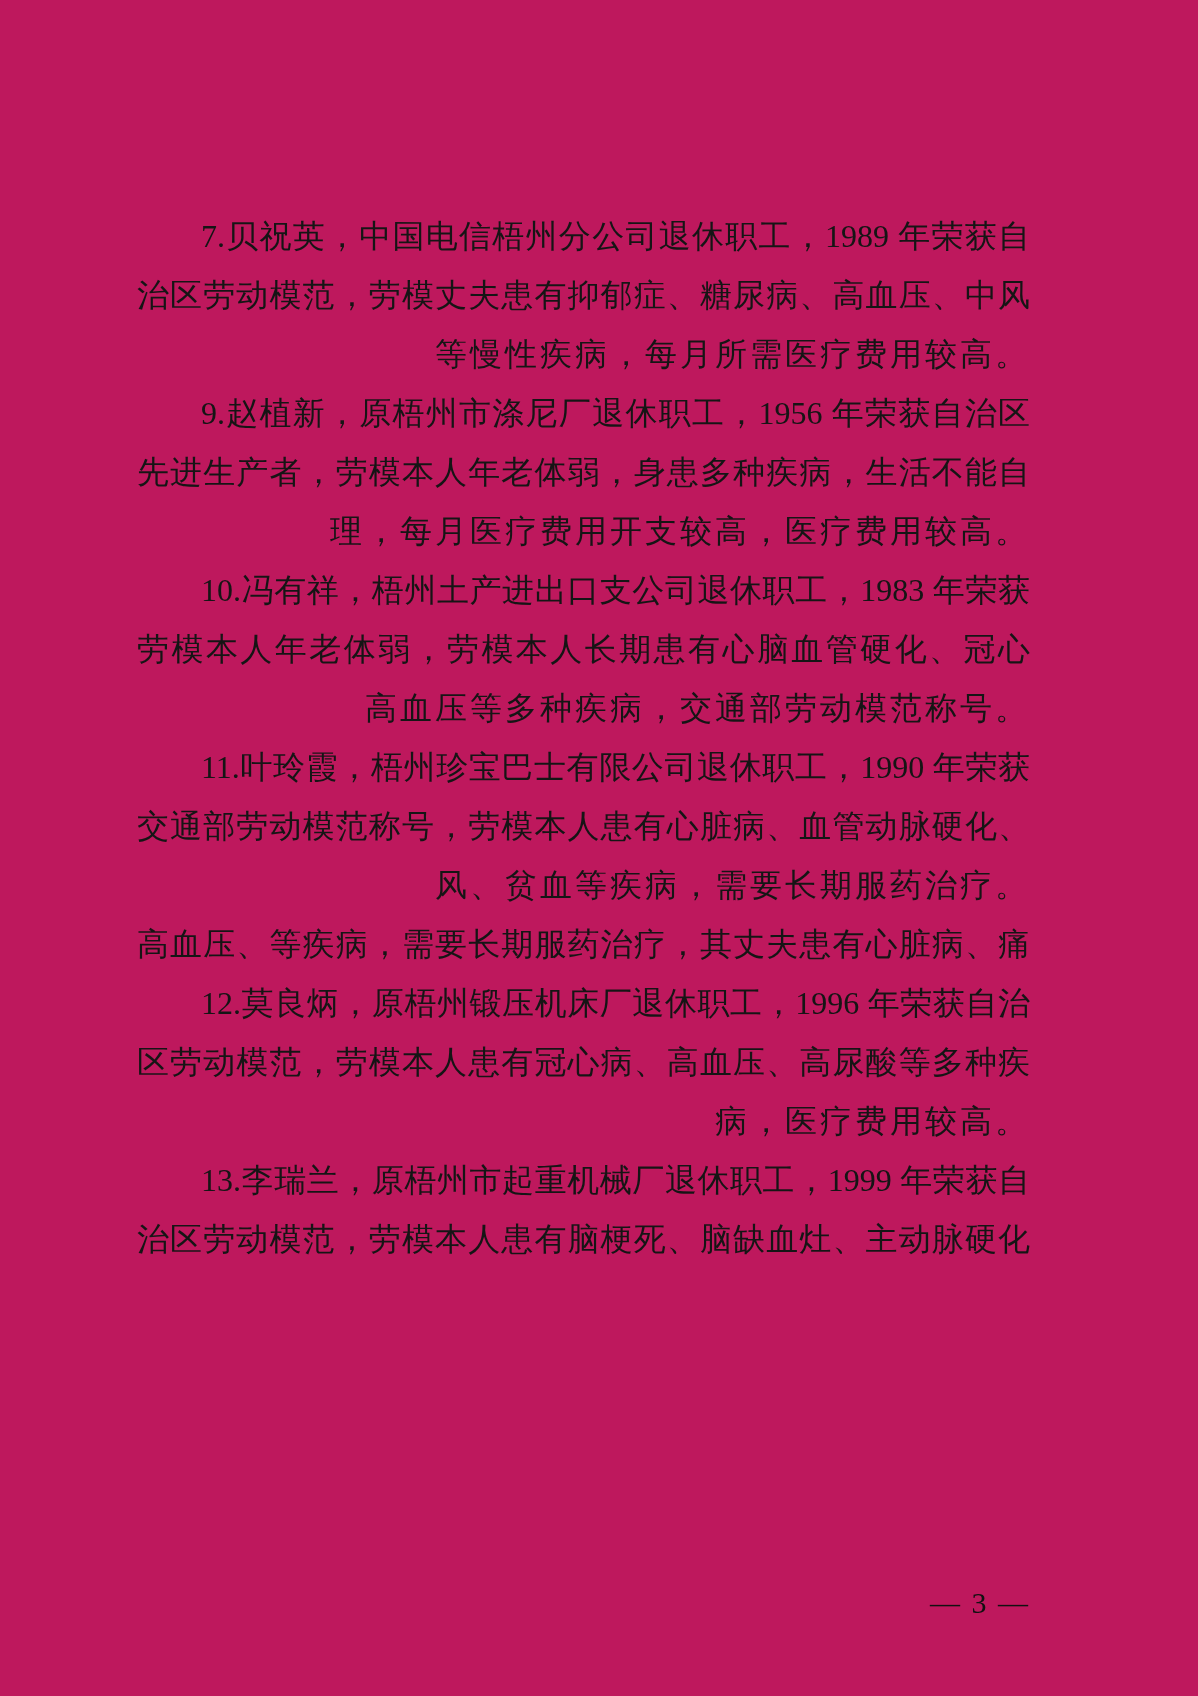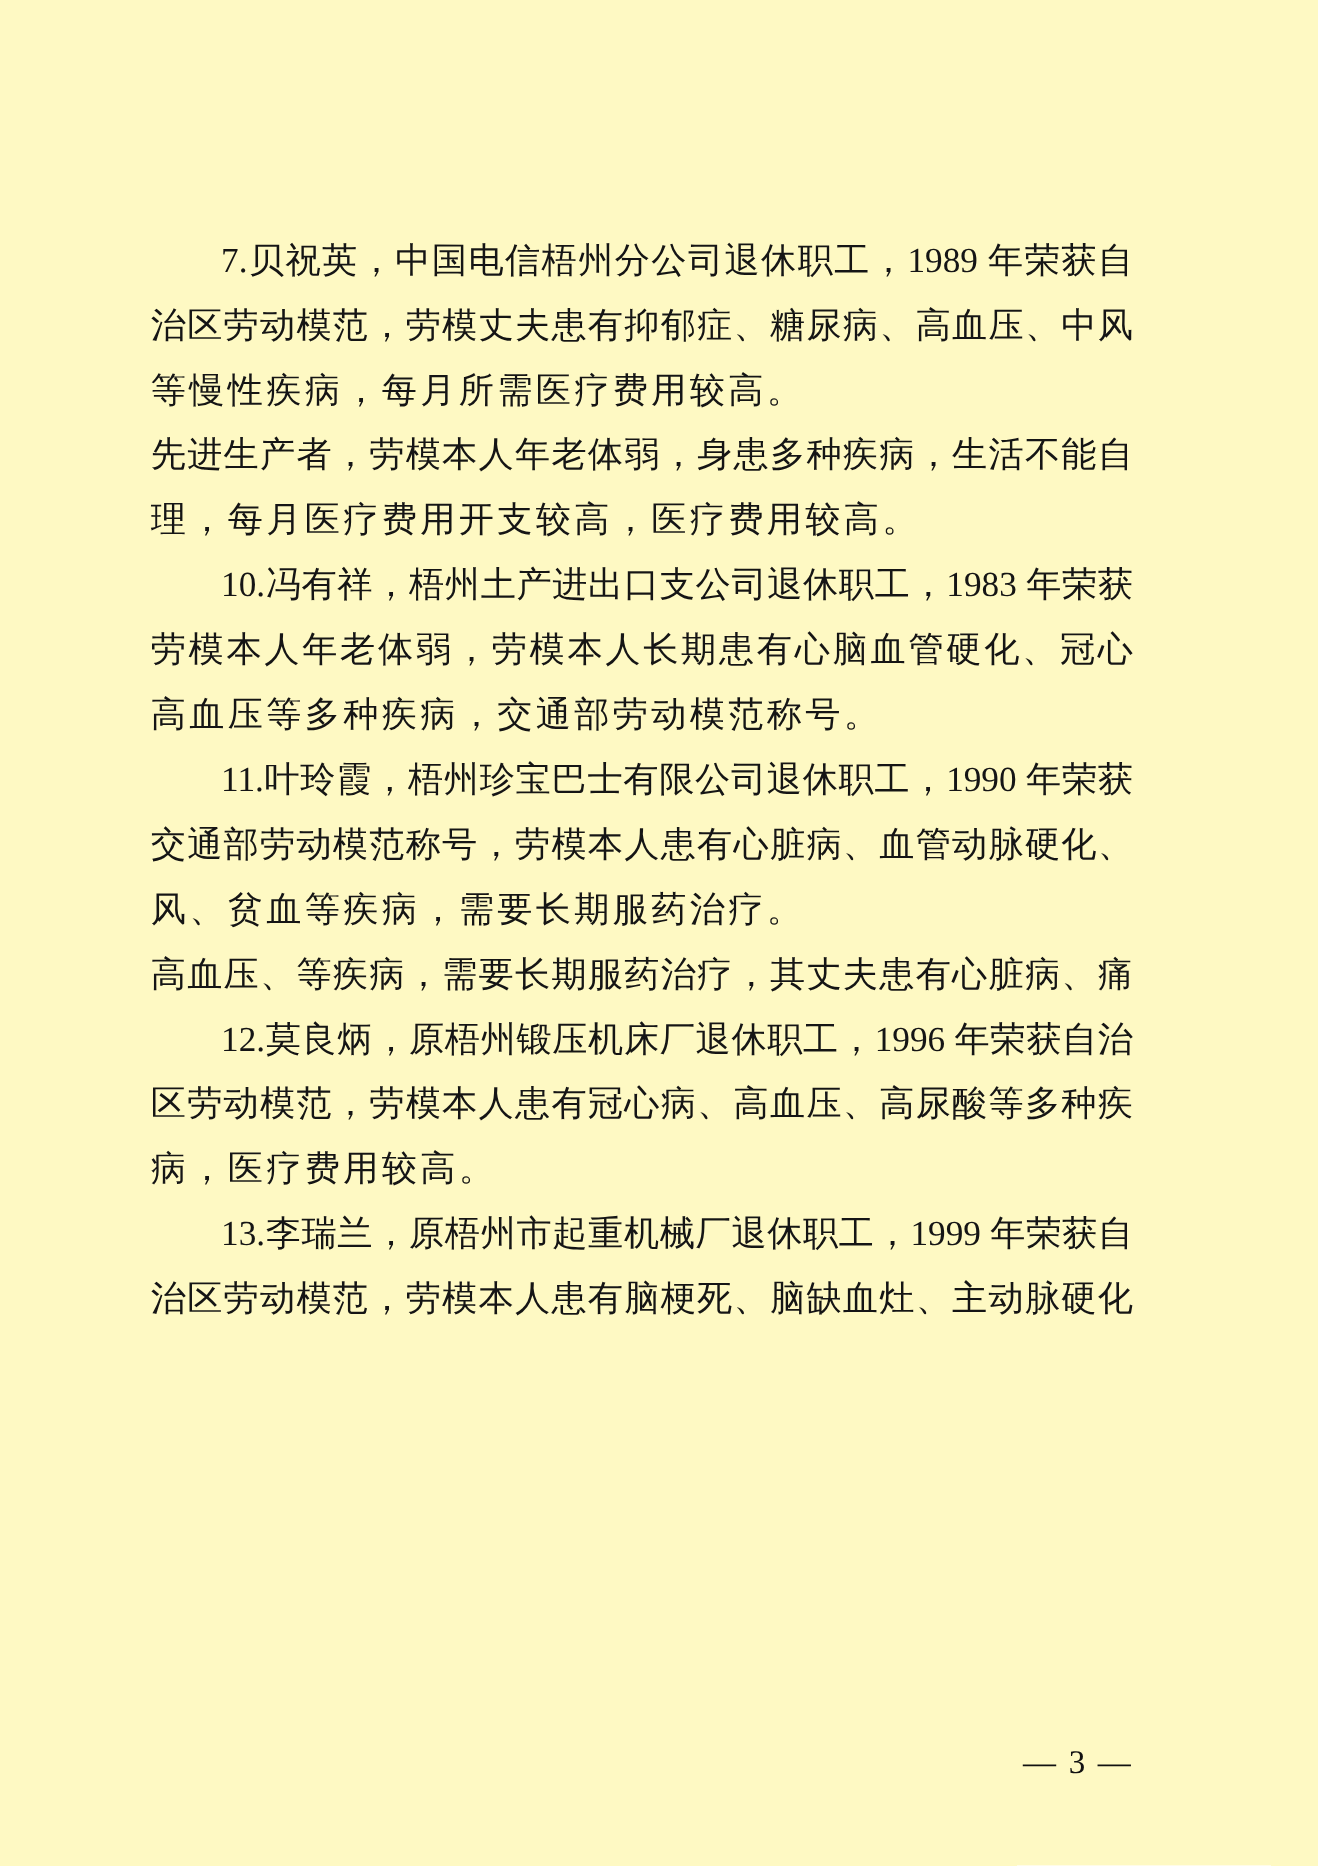--- a/index.html
+++ b/index.html
@@ -1,37 +1,37 @@
 <!DOCTYPE html>
 <html><head>
 <meta charset="utf-8">
 <style>
   html, body { margin: 0; padding: 0; background: #ffffff; }
   .page {
     position: relative;
     width: 1198px;
     height: 1696px;
-    background: #fef9c3;
+    background: #be185d;
     overflow: hidden;
     font-family: "Liberation Serif", "DejaVu Serif", serif;
     color: #151515;
   }
   .textblock {
     position: absolute;
     left: 137px;
     top: 207px;
     width: 893px;
   }
   .para { margin: 0; padding: 0; }
   .line {
     font-size: 32px;
     line-height: 59px;
     height: 59px;
     overflow: hidden;
-    text-align: left;
+    text-align: right;
   }
   
   .line.fill {
     text-align: justify;
     text-align-last: justify;
   }
   
   .line.first { text-indent: 2em; }
   
   .line.end { letter-spacing: 3px; }
@@ -53,20 +53,21 @@
   <div class="textblock">
 
     <div class="para">
       <div class="line first fill">7.贝祝英，中国电信梧州分公司退休职工，1989 年荣获自</div>
       <div class="line fill">治区劳动模范，劳模丈夫患有抑郁症、糖尿病、高血压、中风</div>
       <div class="line end">等慢性疾病，每月所需医疗费用较高。</div>
     </div>
 
 
     <div class="para">
+      <div class="line first fill">9.赵植新，原梧州市涤尼厂退休职工，1956 年荣获自治区</div>
       <div class="line fill">先进生产者，劳模本人年老体弱，身患多种疾病，生活不能自</div>
       <div class="line end">理，每月医疗费用开支较高，医疗费用较高。</div>
     </div>
 
     <div class="para">
       <div class="line first fill">10.冯有祥，梧州土产进出口支公司退休职工，1983 年荣获</div>
       <div class="line fill">劳模本人年老体弱，劳模本人长期患有心脑血管硬化、冠心病、</div>
       <div class="line end">高血压等多种疾病，交通部劳动模范称号。</div>
     </div>
 

